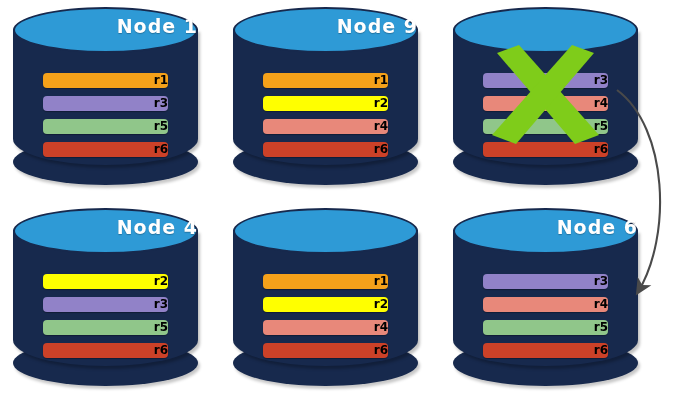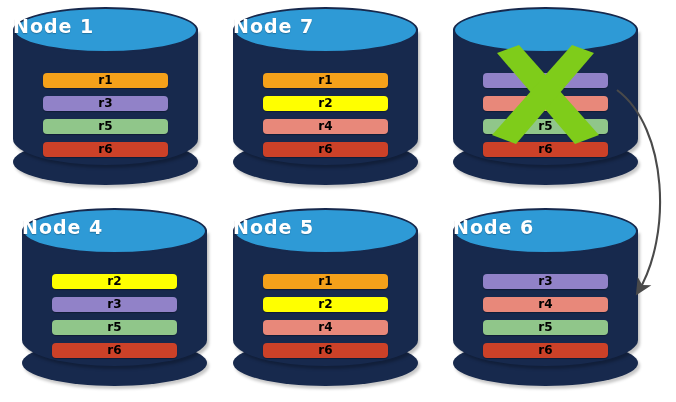--- a/index.html
+++ b/index.html
@@ -59,21 +59,21 @@
     background: #2e9ad6;
     border-radius: 50%;
     border: 2px solid #17294d;
     box-sizing: border-box;
   }
   .node-label {
     position: absolute;
     left: 0;
     top: 8px;
     width: 185px;
-    text-align: left;
+    text-align: right;
     color: #ffffff;
     font-size: 19px;
     font-weight: bold;
     letter-spacing: 1px;
     z-index: 6;
     text-shadow: 0 1px 1px rgba(0,0,0,0.25);
   }
 
   .records {
     position: absolute;
@@ -83,21 +83,21 @@
     z-index: 5;
   }
   .rec {
     height: 15px;
     margin-bottom: 8px;
     border-radius: 4px;
     color: #000000;
     font-size: 12px;
     font-weight: bold;
     line-height: 15px;
-    text-align: center;
+    text-align: right;
     box-shadow: 0 1px 1px rgba(0,0,0,0.30);
   }
   .rec:last-child { margin-bottom: 2px; }
 
   .cross-wrap {
     position: absolute;
     left: 0;
     top: 0;
     width: 185px;
     height: 180px;
@@ -130,21 +130,21 @@
           <div class="rec" style="background: rgb(245, 161, 26);">r1</div>
           <div class="rec" style="background: rgb(145, 130, 200);">r3</div>
           <div class="rec" style="background: rgb(144, 198, 138);">r5</div>
           <div class="rec" style="background: rgb(204, 65, 40);">r6</div>
         </div>
       </div>
       <div class="node" style="left: 233px; top: 7px;">
         <div class="cyl-bottom"></div>
         <div class="cyl-body"></div>
         <div class="cyl-top"></div>
-        <div class="node-label">Node 7</div>
+        <div class="node-label">Node 9</div>
         <div class="records">
           <div class="rec" style="background: rgb(245, 161, 26);">r1</div>
           <div class="rec" style="background: rgb(255, 255, 0);">r2</div>
           <div class="rec" style="background: rgb(232, 136, 122);">r4</div>
           <div class="rec" style="background: rgb(204, 65, 40);">r6</div>
         </div>
       </div>
       <div class="node" style="left: 453px; top: 7px;">
         <div class="cyl-bottom"></div>
         <div class="cyl-body"></div>
@@ -155,37 +155,36 @@
           <div class="rec" style="background: rgb(144, 198, 138);">r5</div>
           <div class="rec" style="background: rgb(204, 65, 40);">r6</div>
         </div>
         <div class="cross-wrap"><svg viewBox="0 0 185 180" width="185" height="180" xmlns="http://www.w3.org/2000/svg">
             <g fill="#7fcc1a">
               <polygon points="44,46 66,38 146,128 122,137"></polygon>
               <polygon points="141,46 119,38 39,128 63,137"></polygon>
             </g>
           </svg></div>
       </div>
-      <div class="node" style="left: 22px; top: 208px; padding-left: 20px;">
+      <div class="node" style="left: 13px; top: 208px; padding-left: 20px;">
         <div class="cyl-bottom"></div>
         <div class="cyl-body"></div>
         <div class="cyl-top"></div>
         <div class="node-label">Node 4</div>
         <div class="records">
           <div class="rec" style="background: rgb(255, 255, 0);">r2</div>
           <div class="rec" style="background: rgb(145, 130, 200);">r3</div>
           <div class="rec" style="background: rgb(144, 198, 138);">r5</div>
           <div class="rec" style="background: rgb(204, 65, 40);">r6</div>
         </div>
       </div>
       <div class="node" style="left: 233px; top: 208px;">
         <div class="cyl-bottom"></div>
         <div class="cyl-body"></div>
         <div class="cyl-top"></div>
-        <div class="node-label">Node 5</div>
         <div class="records">
           <div class="rec" style="background: rgb(245, 161, 26);">r1</div>
           <div class="rec" style="background: rgb(255, 255, 0);">r2</div>
           <div class="rec" style="background: rgb(232, 136, 122);">r4</div>
           <div class="rec" style="background: rgb(204, 65, 40);">r6</div>
         </div>
       </div>
       <div class="node" style="left: 453px; top: 208px; padding-left: 11px;">
         <div class="cyl-bottom"></div>
         <div class="cyl-body"></div>

